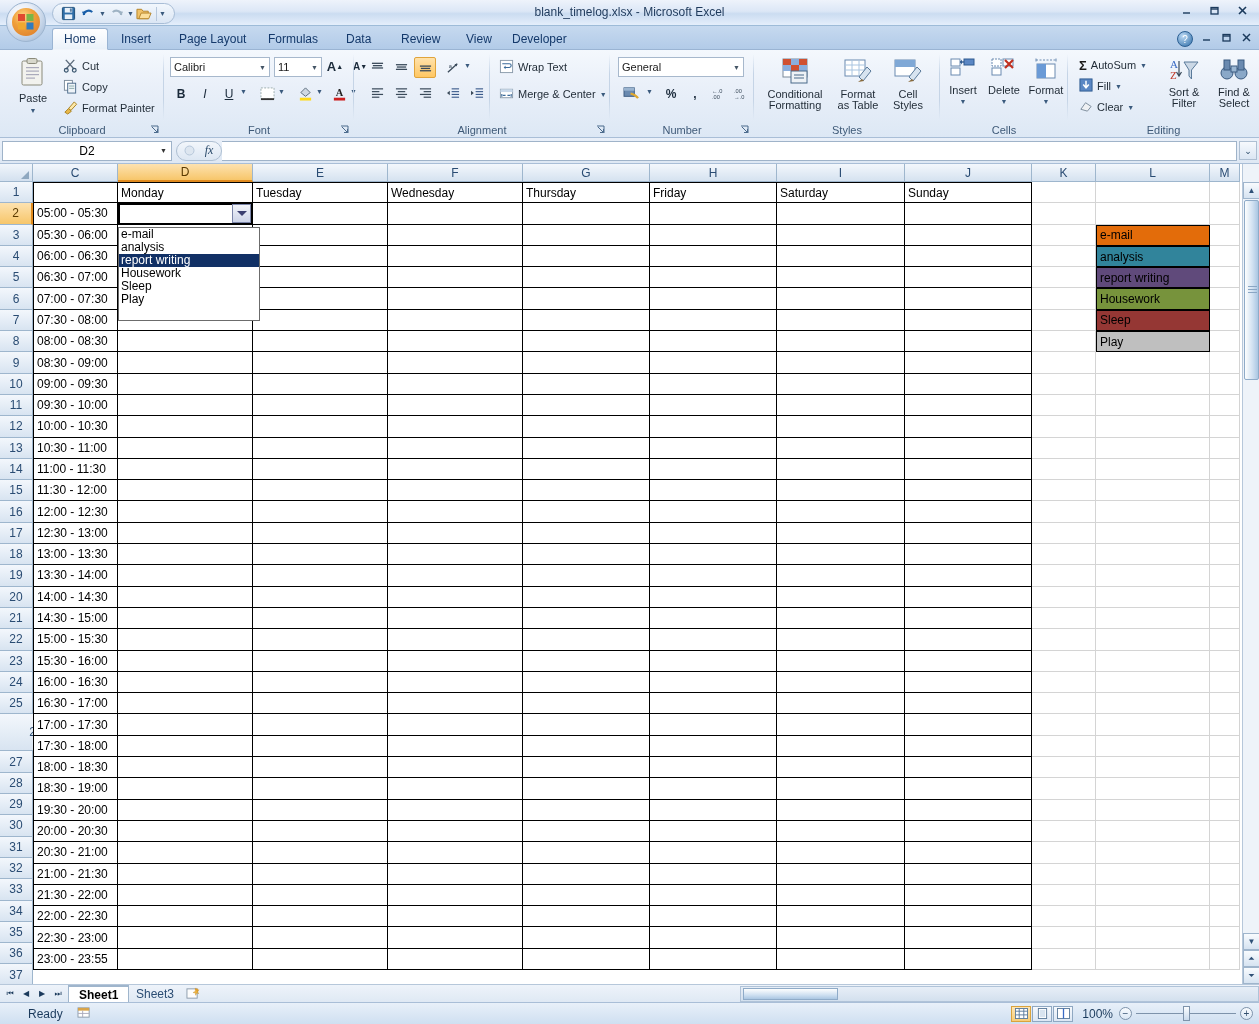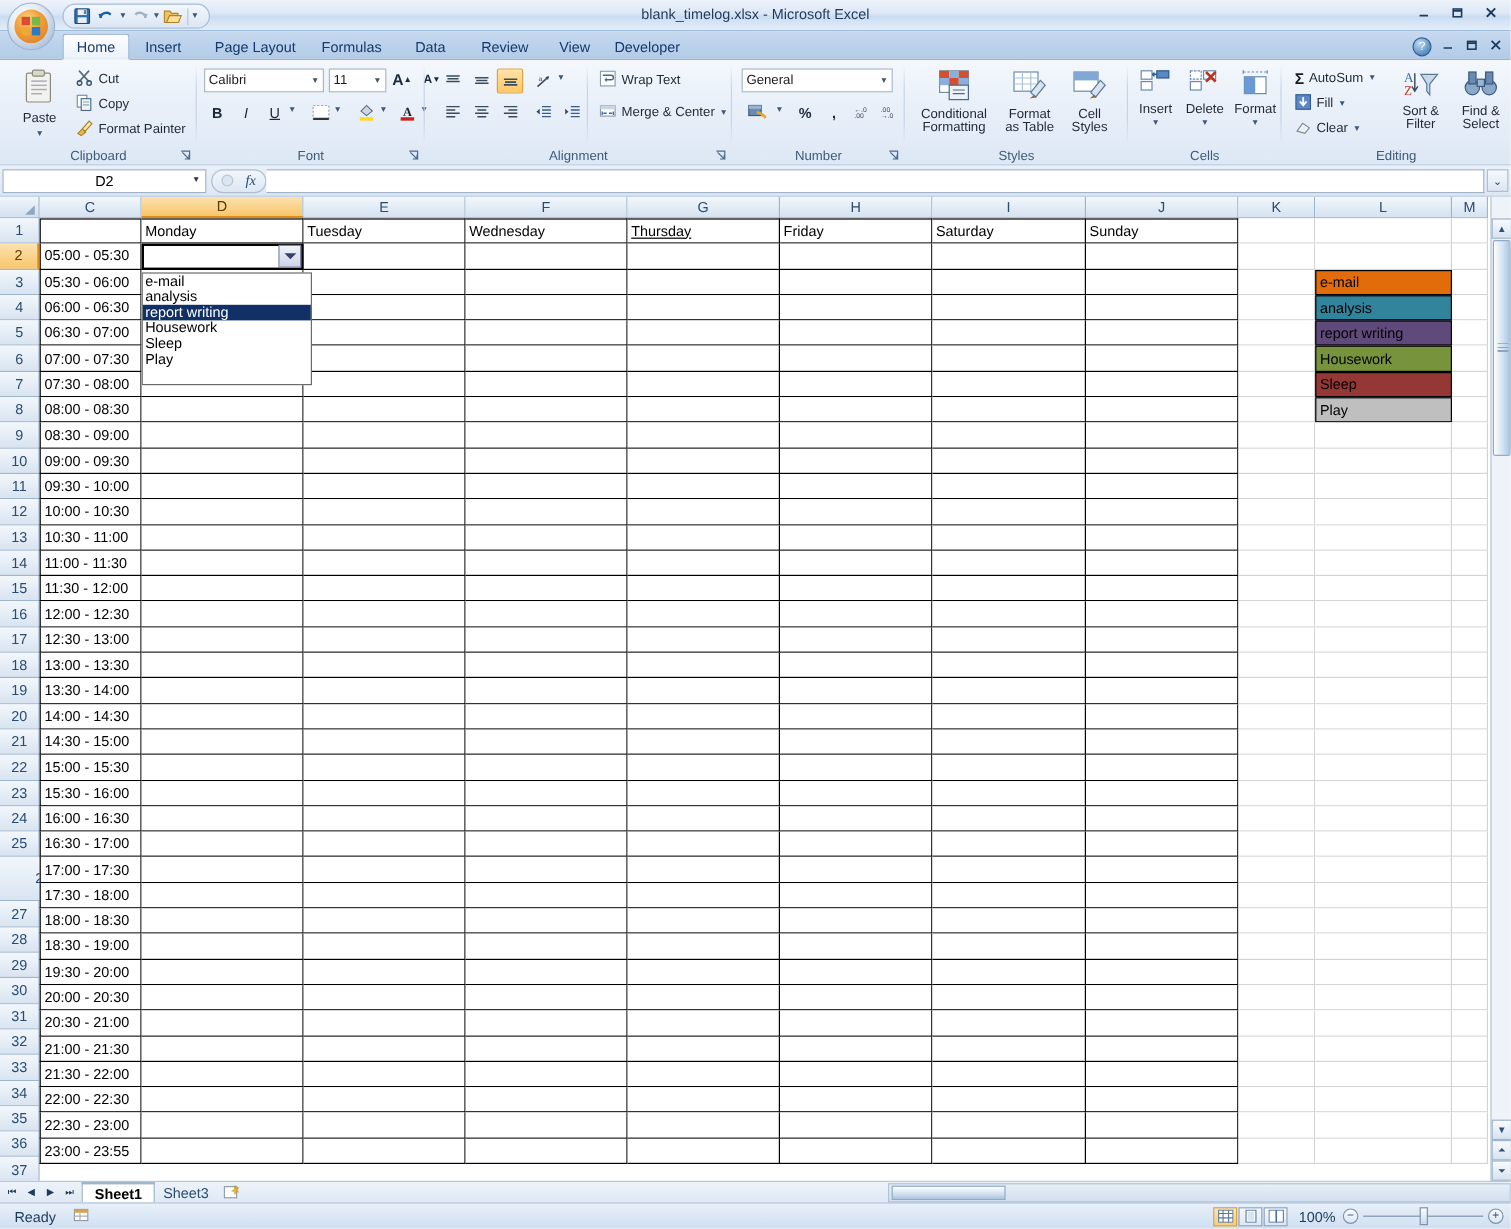--- a/index.html
+++ b/index.html
@@ -193,21 +193,21 @@
   .sheettab.idle { color:#2a4c73; }
   .hs-track { position:absolute; right:0; left:740px; top:1px; height:16px;
      background:linear-gradient(to bottom,#e7eef7,#d3e0ee); border:1px solid #b0c3d8;}
   .hs-thumb { position:absolute; left:2px; top:1px; height:12px; width:95px;
      background:linear-gradient(to bottom,#fdfefe,#cfe0f1 60%,#aac6e2); border:1px solid #8fabc8;}
 
   
   .statusbar { position:absolute; bottom:0; left:0; width:1259px; height:22px;
     background: linear-gradient(to bottom,#e8f0f9,#cfdff1);
     border-top:1px solid #a9bed7; display:flex; align-items:center; font-size:12px; color:#1b3a5c;}
-  .sb-ready { padding-left:12px; }
+  .sb-ready { padding-left:28px; }
   .sb-right { position:absolute; right:6px; display:flex; align-items:center; gap:6px;}
   .view-btns{display:flex;gap:1px;}
   .view-btn{width:20px;height:16px;border:1px solid #8fa8c2;display:flex;align-items:center;justify-content:center;
     background:linear-gradient(to bottom,#f6f9fd,#dce7f4);}
   .view-btn.on{background:linear-gradient(to bottom,#ffe6b4,#f8cd77);border-color:#d9a33d;}
   .zoom-slider{display:flex;align-items:center;gap:4px;}
   .zs-track{width:100px;height:1px;background:#7e93ab;position:relative;}
   .zs-thumb{position:absolute;left:47px;top:-7px;width:7px;height:15px;
     background:linear-gradient(to bottom,#fbfdff,#c9daec);border:1px solid #7e93ab;}
   .zs-circ{width:13px;height:13px;border-radius:50%;border:1px solid #7e93ab;
@@ -820,21 +820,21 @@
         <div class="rowhdr" style="height: 21.3px;">36</div>
         <div class="rowhdr" style="height: 21.3px;">37</div>
         <div class="rowhdr" style="height: 21.3px;">38</div>
       </div>
     <div class="cells" id="cells">
         <div class="grow">
           <div class="cell b bt bl" style="width: 85px; height: 21.3px;"></div>
           <div class="cell b bt" style="width: 135px; height: 21.3px;">Monday</div>
           <div class="cell b bt" style="width: 135px; height: 21.3px;">Tuesday</div>
           <div class="cell b bt" style="width: 135px; height: 21.3px;">Wednesday</div>
-          <div class="cell b bt" style="width: 127px; height: 21.3px; text-decoration: underline;">Thursday</div>
+          <div class="cell b bt" style="width: 127px; height: 21.3px;">Thursday</div>
           <div class="cell b bt" style="width: 127px; height: 21.3px;">Friday</div>
           <div class="cell b bt" style="width: 128px; height: 21.3px;">Saturday</div>
           <div class="cell b bt" style="width: 127px; height: 21.3px;">Sunday</div>
           <div class="cell" style="width: 64px; height: 21.3px;"></div>
           <div class="cell" style="width: 114px; height: 21.3px;"></div>
           <div class="cell" style="width: 30px; height: 21.3px;"></div>
         </div>
         <div class="grow">
           <div class="cell b bl" style="width: 85px; height: 21.3px;">05:00 - 05:30</div>
           <div class="cell b" style="width: 135px; height: 21.3px;"></div>

